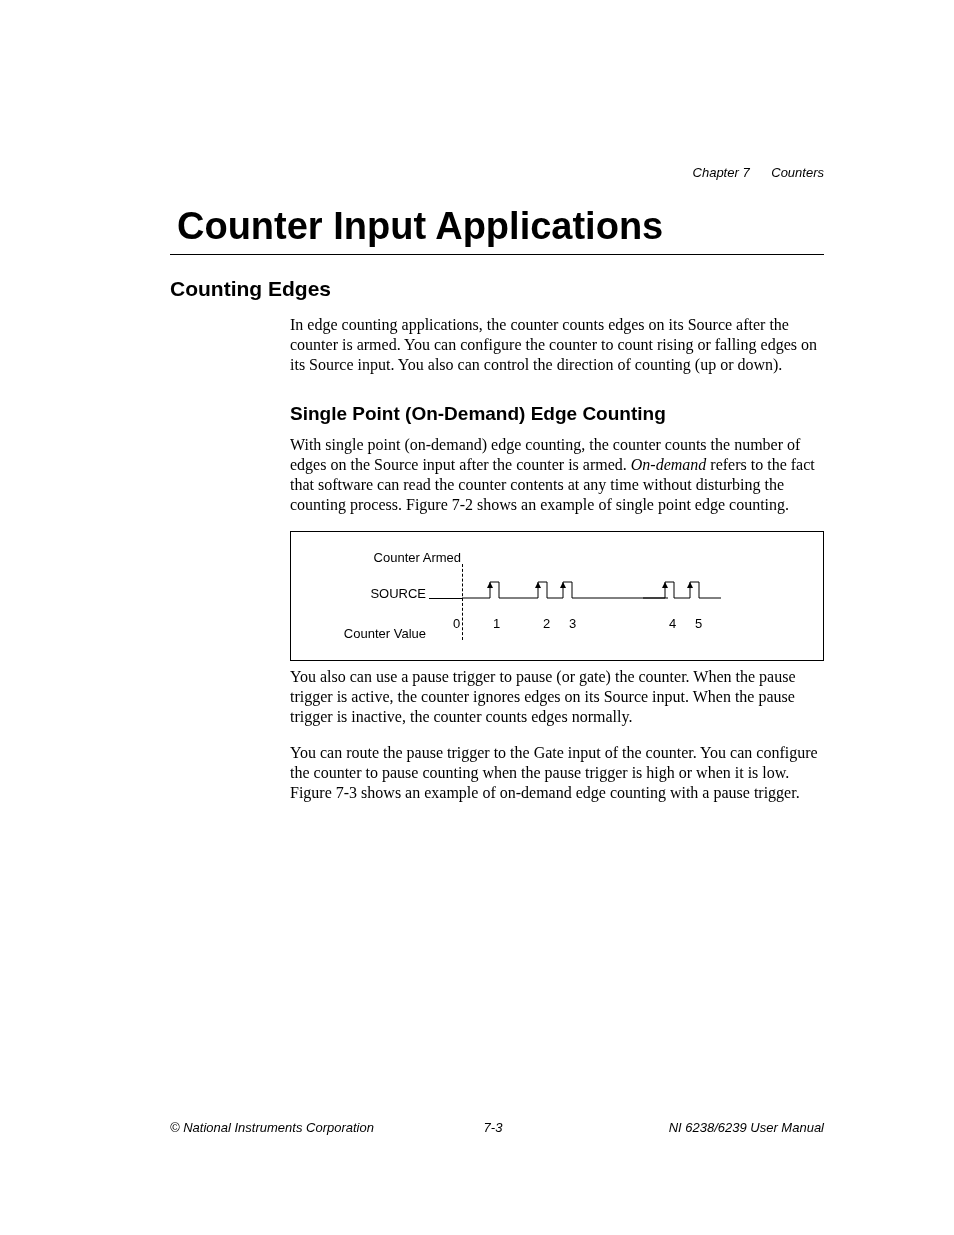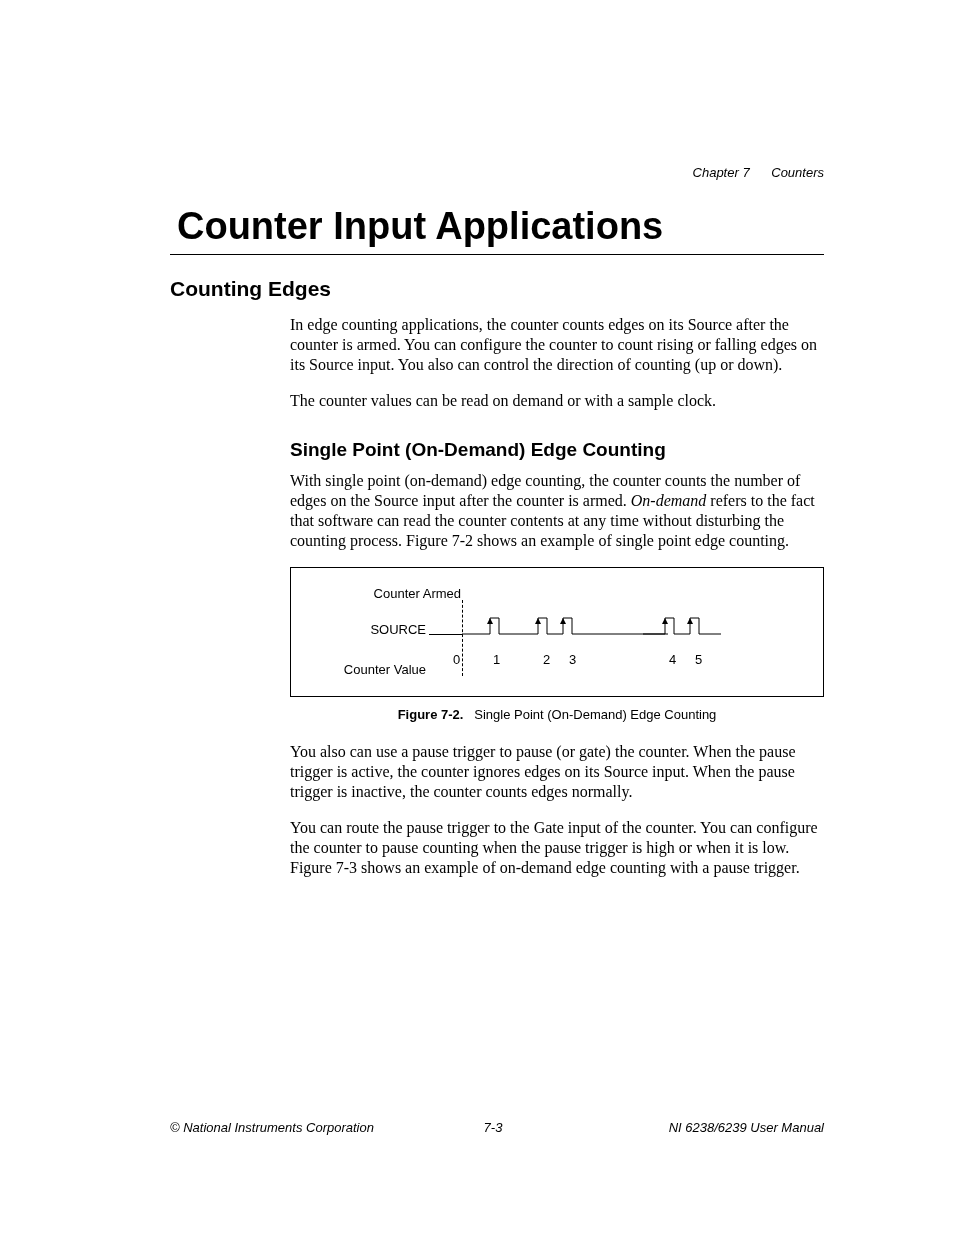--- a/index.html
+++ b/index.html
@@ -136,21 +136,20 @@
 </div>
 
 <div class="page">
   <h1 class="h1">Counter Input Applications</h1>
   <hr class="h1-rule">
 
   <h2 class="h2">Counting Edges</h2>
 
   <div class="body-block">
     <p class="para">In edge counting applications, the counter counts edges on its Source after the counter is armed. You can configure the counter to count rising or falling edges on its Source input. You also can control the direction of counting (up or down).</p>
-    <p class="para">The counter values can be read on demand or with a sample clock.</p>
 
     <h3 class="h3">Single Point (On-Demand) Edge Counting</h3>
 
     <p class="para">
       <span>With single point (on-demand) edge counting, the counter counts the number of edges on the Source input after the counter is armed. </span><span class="ital">On-demand</span><span> refers to the fact that software can read the counter contents at any time without disturbing the counting process. Figure 7-2 shows an example of single point edge counting.</span>
     </p>
 
     <div class="figure-box">
       <div class="figure-inner">
 
@@ -189,25 +188,20 @@
 
         <div class="counter-val" style="left:152px;">0</div>
         <div class="counter-val" style="left:192px;">1</div>
         <div class="counter-val" style="left:242px;">2</div>
         <div class="counter-val" style="left:268px;">3</div>
         <div class="counter-val" style="left:368px;">4</div>
         <div class="counter-val" style="left:394px;">5</div>
       </div>
     </div>
 
-    <div class="figure-caption">
-      <span class="fignum">Figure 7-2.</span>
-      <span>&nbsp;</span>
-      <span>Single Point (On-Demand) Edge Counting</span>
-    </div>
 
     <p class="para">You also can use a pause trigger to pause (or gate) the counter. When the pause trigger is active, the counter ignores edges on its Source input. When the pause trigger is inactive, the counter counts edges normally.</p>
     <p class="para">You can route the pause trigger to the Gate input of the counter. You can configure the counter to pause counting when the pause trigger is high or when it is low. Figure 7-3 shows an example of on-demand edge counting with a pause trigger.</p>
   </div>
 </div>
 
 <div class="footer">
   <span class="fl">© National Instruments Corporation</span>
   <span class="fc">7-3</span>
   <span class="fr">NI 6238/6239 User Manual</span>

